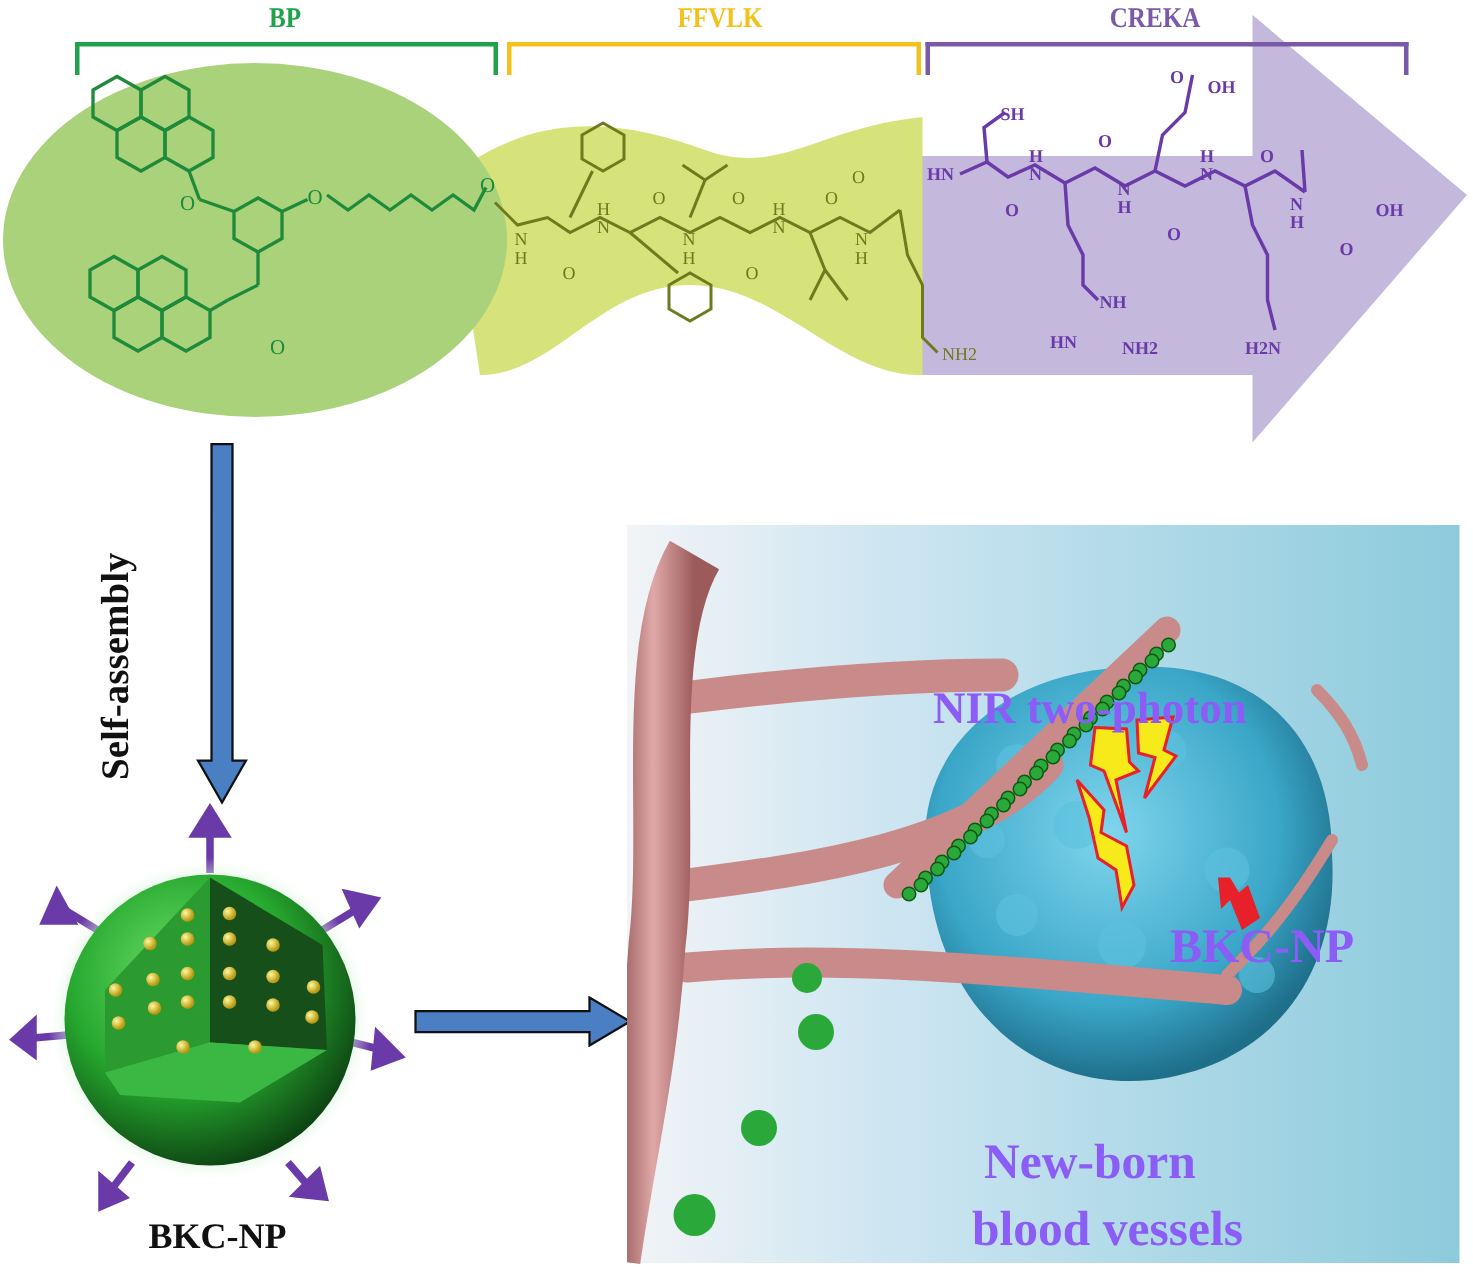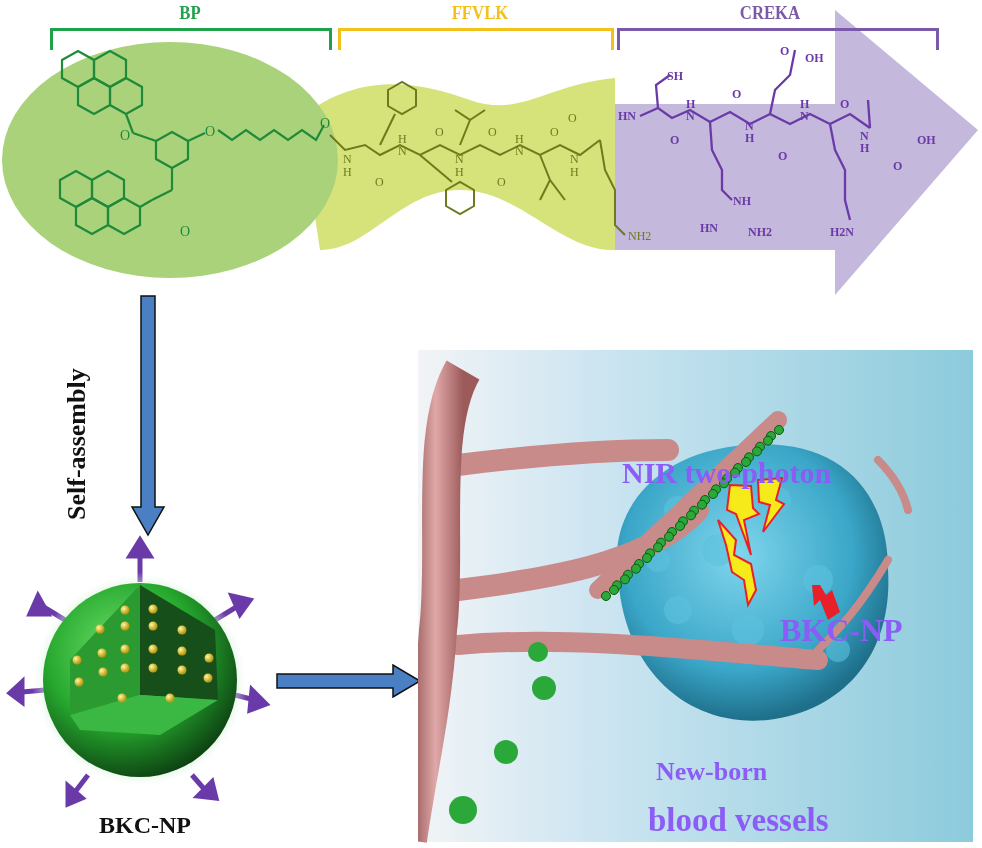--- a/index.html
+++ b/index.html
@@ -288,14 +288,14 @@
     <polygon points="300,170 318,190 316,205 333,214 338,240 330,255 326,230 314,222 308,195"></polygon>
     <polygon points="312,135 333,136 335,158 341,164 326,170 333,205 318,164 309,160"></polygon>
     <polygon points="340,130 364,128 358,150 366,154 345,182 352,155 341,152"></polygon>
   </g>
 
   <polygon points="402,235 408,245 414,240 422,262 410,270 402,250 396,256 394,235" fill="#e8202a"></polygon>
 </svg>
 
 <div class="lbl" style="left:622px;top:456px;font-size:30px;">NIR two-photon</div>
 <div class="lbl" style="left:780px;top:612px;font-size:32px;">BKC-NP</div>
-<div class="lbl" style="left:656px;top:757px;font-size:26px;">New-born</div>
+<div class="lbl" style="left:656px;top:757px;font-size:33px;">New-born</div>
 <div class="lbl" style="left:648px;top:802px;font-size:33px;">blood vessels</div>
 
 </body></html>

